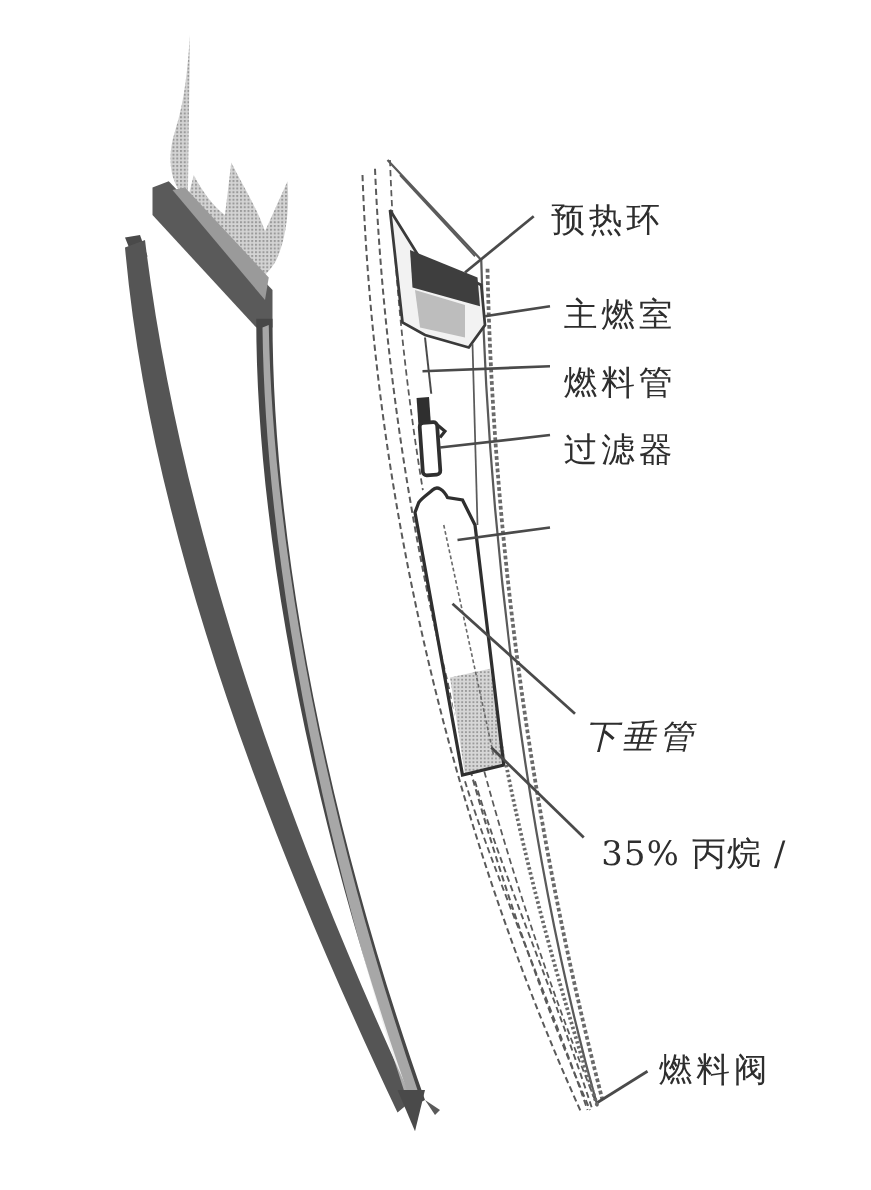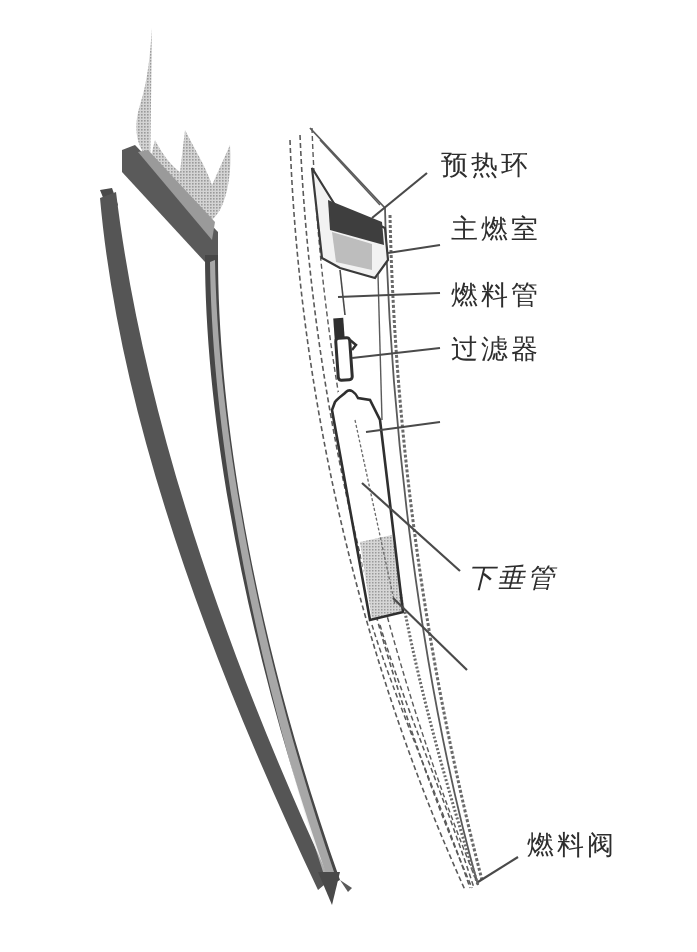--- a/index.html
+++ b/index.html
@@ -1,20 +1,20 @@
 <!DOCTYPE html>
 <html><head>
   <meta charset="utf-8">
   <style>
     html, body { margin: 0; padding: 0; background: #ffffff; }
     body { width: 697px; height: 952px; position: relative; overflow: hidden;
            font-family: "DejaVu Serif", "Liberation Serif", serif; color: #2a2a2a; }
     #diagram { position: absolute; left: 0; top: 0; width: 697px; height: 952px; }
     .label { position: absolute; font-size: 27px; line-height: 33px; letter-spacing: 3px;
-             color: #2e2e2e; white-space: nowrap; }
+             color: #2e2e2e; white-space: nowrap; margin-top: 12px; }
     .label.center { text-align: center; }
   </style>
 </head>
 <body>
 
 <svg id="diagram" viewBox="0 0 697 952" xmlns="http://www.w3.org/2000/svg">
   <defs>
     <pattern id="halftone" width="3" height="3" patternUnits="userSpaceOnUse">
       <rect width="3" height="3" fill="#d6d6d6"></rect>
       <rect width="1.5" height="1.5" fill="#9a9a9a"></rect>
@@ -88,23 +88,24 @@
     <line x1="338" y1="297" x2="440" y2="293"></line>
     <line x1="352" y1="358" x2="440" y2="348"></line>
     <line x1="366" y1="432" x2="440" y2="422"></line>
     <line x1="362" y1="483" x2="460" y2="571"></line>
     <line x1="393" y1="598" x2="467" y2="670"></line>
     <line x1="478" y1="882" x2="518" y2="857"></line>
   </g>
 </svg>
 
 <div class="label" style="left:441px; top:148px;">预热环</div>
-<div class="label" style="left:451px; top:212px;">主燃室</div>
+<div class="label" style="left:451px; top:224px;">主燃室</div>
 <div class="label" style="left:451px; top:278px;">燃料管</div>
 <div class="label" style="left:451px; top:332px;">过滤器</div>
 <div class="label" style="left:451px; top:392px;">
 </div>
 <div class="label" style="left:467px; top:561px;font-style:italic;">下垂管</div>
 <div class="label" style="left:481px; top:655px; letter-spacing:1px;">
+  <div>35% 丙烷 /</div>
 </div>
 <div class="label center" style="left:527px; top:828px;">
   <div>燃料阀</div>
 </div>
 
 </body></html>

